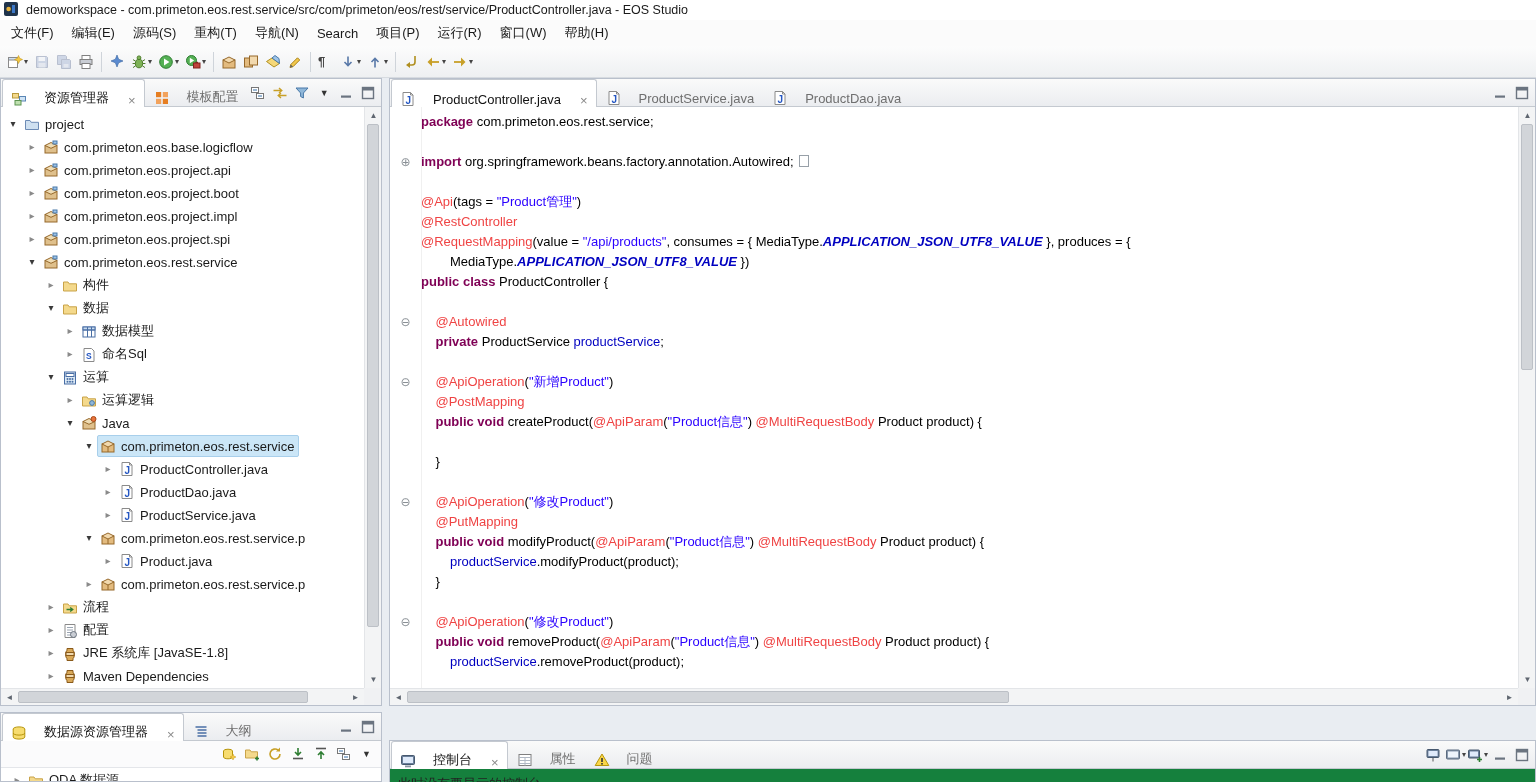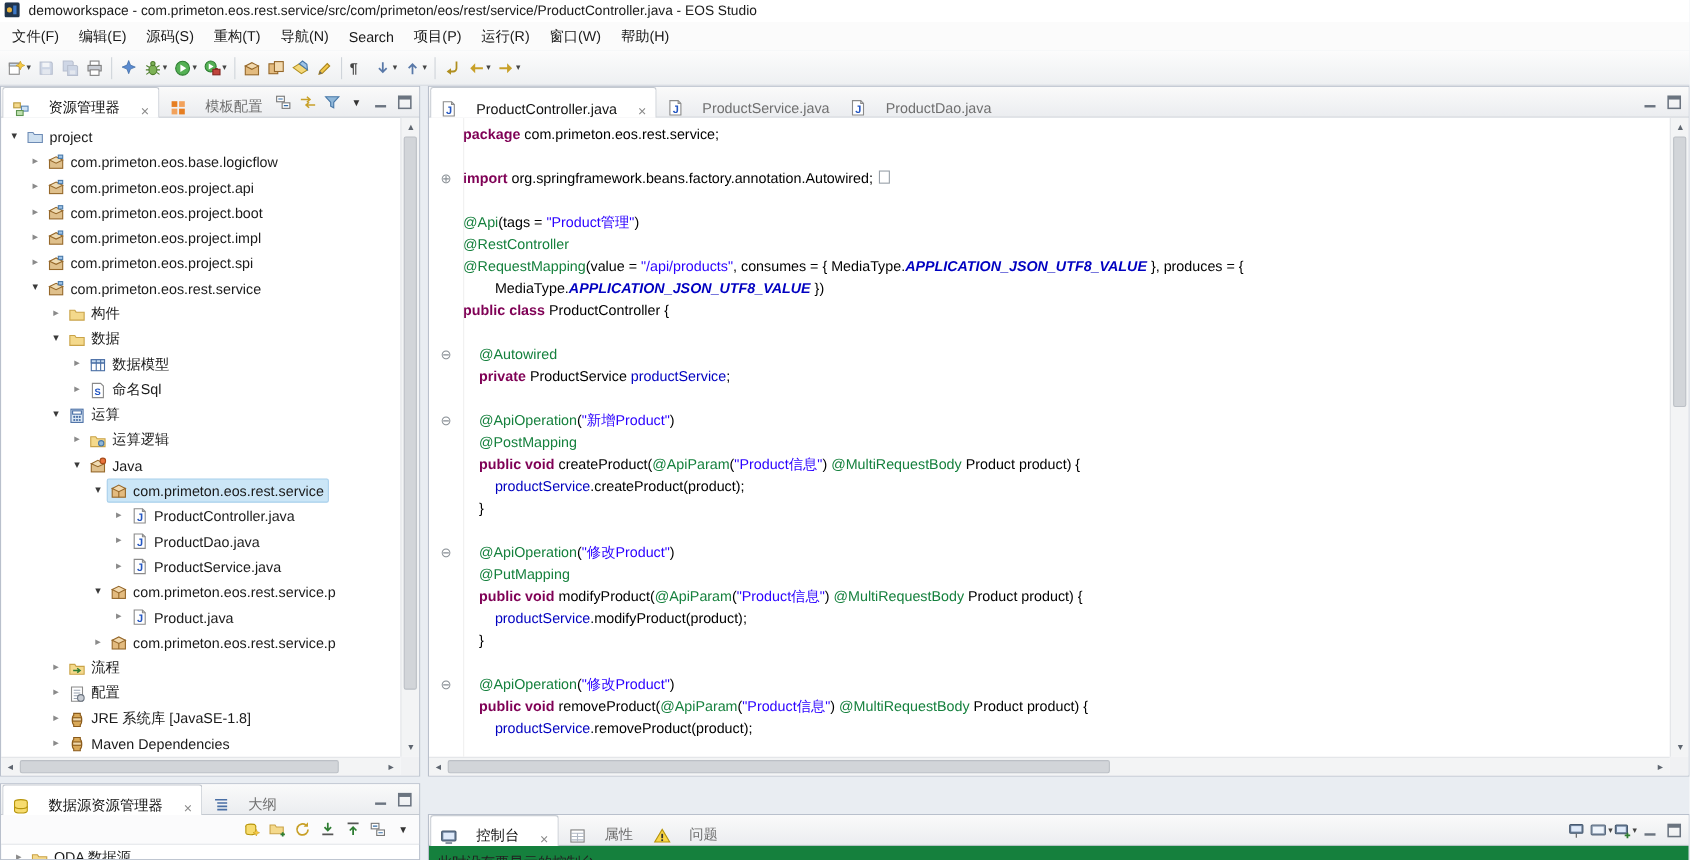--- a/index.html
+++ b/index.html
@@ -39,21 +39,21 @@
 .tlabel{font-size:13px}
 
 .code{position:absolute;top:28px;left:0;right:17px;bottom:17px;overflow:hidden;padding-top:5px;background:#fff}
 .ruler-line{position:absolute;top:28px;bottom:17px;left:31px;width:1px;background:#f0f0f0;z-index:1}
 .cline{height:20px;display:flex}
 .fold{width:31px;flex:none;text-align:center;font-size:12px;line-height:20px;color:#8a9096}
 .ctext{white-space:pre;font-family:Liberation Sans, sans-serif;font-size:13px;line-height:20px}
 .seg-d{color:#000}
 .seg-kw{color:#7f0055;font-weight:bold}
 .seg-str{color:#2a00ff}
-.seg-ann{color:#15803d}
+.seg-ann{color:#ef4444}
 .seg-fld{color:#0000c0}
 .seg-sc{color:#0000c0;font-weight:bold;font-style:italic}
 .foldbox{display:inline-block;width:10px;height:12px;border:1px solid #98a0a8;margin-left:5px;vertical-align:-1px}
 
 .vsb{position:absolute;top:28px;right:0;width:17px;bottom:17px;background:#f3f4f5;border-left:1px solid #e3e5e8}
 .hsb{position:absolute;left:0;bottom:0;height:17px;right:17px;background:#f3f4f5;border-top:1px solid #e3e5e8}
 .sbtn{position:absolute;width:17px;height:17px;display:flex;align-items:center;justify-content:center;font-size:8px;color:#5f6670}
 .vsb .sbtn{left:0}.vsb .sbtn.end{bottom:0}.vsb .sbtn:not(.end){top:0}
 .hsb .sbtn{top:0}.hsb .sbtn.end{right:0}.hsb .sbtn:not(.end){left:0}
 .sthumb{position:absolute;background:#d2d5d9;border:1px solid #bcc0c6;border-radius:2px}
@@ -751,21 +751,20 @@
       <div class="cline">
         <span class="fold"></span>
         <span class="ctext"><span class="seg-d">    </span><span class="seg-ann">@PostMapping</span></span>
       </div>
       <div class="cline">
         <span class="fold"></span>
         <span class="ctext"><span class="seg-d">    </span><span class="seg-kw">public</span><span class="seg-d"> </span><span class="seg-kw">void</span><span class="seg-d"> createProduct(</span><span class="seg-ann">@ApiParam</span><span class="seg-d">(</span><span class="seg-str">"Product信息"</span><span class="seg-d">) </span><span class="seg-ann">@MultiRequestBody</span><span class="seg-d"> Product product) {</span></span>
       </div>
       <div class="cline">
         <span class="fold"></span>
-        <span class="ctext"><span class="seg-d">        </span><span class="seg-fld">productService</span><span class="seg-d">.createProduct(product);</span></span>
       </div>
       <div class="cline">
         <span class="fold"></span>
         <span class="ctext"><span class="seg-d">    }</span></span>
       </div>
       <div class="cline">
         <span class="fold"></span>
         <span class="ctext"></span>
       </div>
       <div class="cline">

